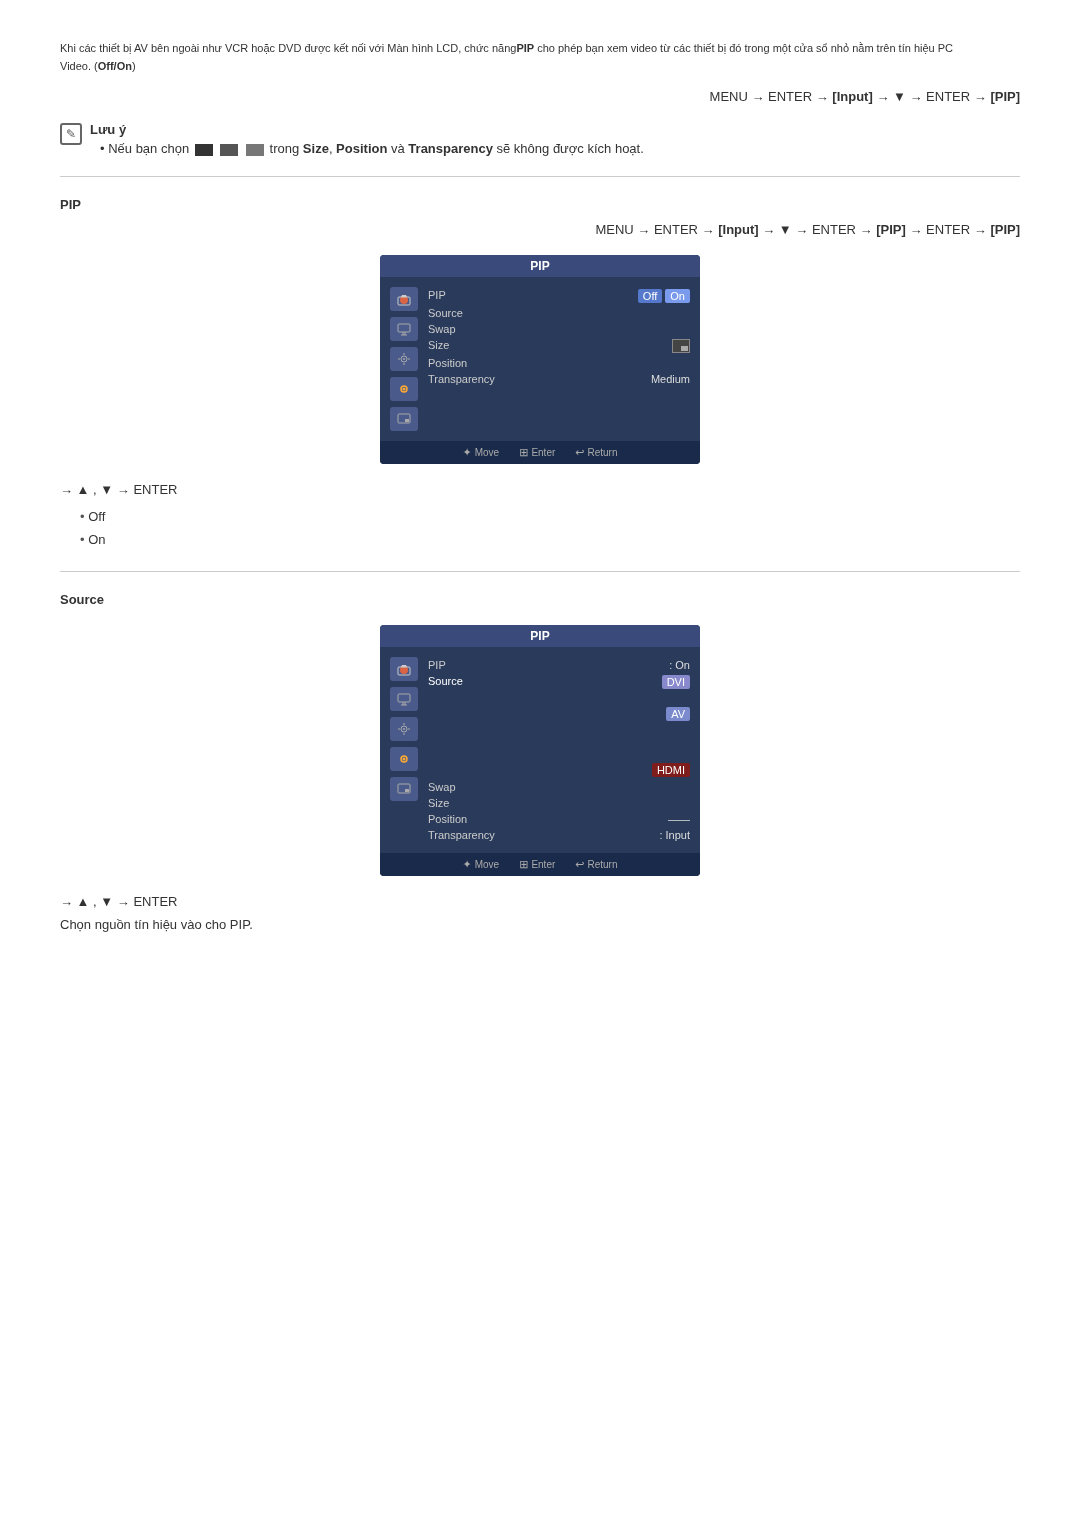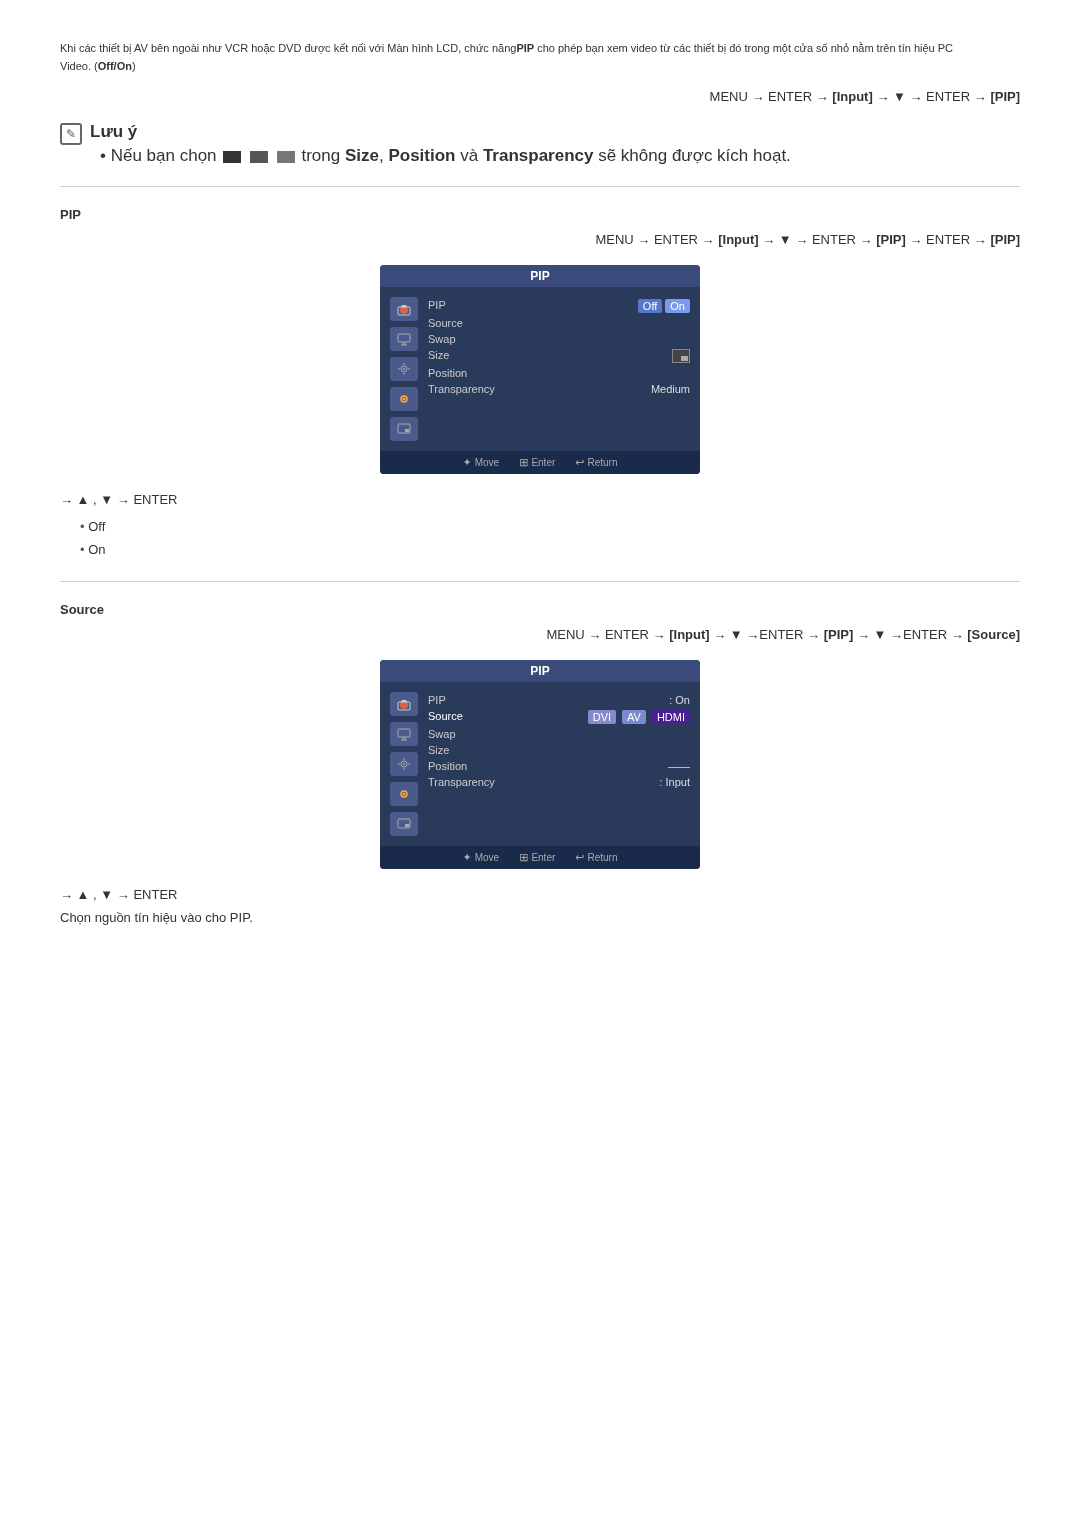--- a/index.html
+++ b/index.html
@@ -39,21 +39,21 @@
       border-radius: 3px;
       display: flex;
       align-items: center;
       justify-content: center;
       font-size: 12px;
       color: #555;
       flex-shrink: 0;
       margin-top: 1px;
     }
     .note-content {
-      font-size: 17px;
+      font-size: 13px;
     }
     .note-content .note-title {
       font-weight: bold;
       margin-bottom: 4px;
     }
     .note-content ul {
       list-style: none;
       padding-left: 10px;
     }
     .note-content ul li::before {
@@ -148,24 +148,25 @@
       border-radius: 2px;
     }
     .pip-menu-value.highlight-av {
       background: #7a8acc;
       color: #fff;
       padding: 1px 5px;
       border-radius: 2px;
       text-align: center;
     }
     .pip-menu-value.highlight-hdmi {
-      background: #4c1d95;
+      background: #7f1d1d;
       color: #fff;
       padding: 1px 5px;
       border-radius: 2px;
+      margin-top: 24px;
     }
     .pip-size-icon {
       width: 18px;
       height: 14px;
       border: 1px solid #888;
       background: #444;
       display: inline-block;
       vertical-align: middle;
       position: relative;
     }
@@ -357,23 +358,20 @@
   <ul class="bullet-list">
     <li>Off</li>
     <li>On</li>
   </ul>
 </div>
 
 <hr>
 
 <div>
   <p class="section-title">Source</p>
-  <p class="menu-path">
-    MENU → ENTER → <strong>[Input]</strong> → ▼ →ENTER → <strong>[PIP]</strong> → ▼ →ENTER → <strong>[Source]</strong>
-  </p>
 
   <div class="pip-monitor">
     <div class="pip-title-bar">PIP</div>
     <div class="pip-body">
       <div class="pip-icons">
         <div class="pip-icon-item">
           <svg viewBox="0 0 16 16" fill="none">
             <circle cx="8" cy="9" r="4" fill="#ff6633" opacity="0.8"></circle>
             <rect x="2" y="6" width="12" height="8" rx="1" stroke="#ccc" stroke-width="1" fill="none"></rect>
             <polygon points="6,4 10,4 11,6 5,6" fill="#ccc"></polygon>
@@ -410,21 +408,21 @@
           </svg>
         </div>
       </div>
       <div class="pip-menu">
         <div class="pip-menu-row">
           <span class="pip-menu-label">PIP</span>
           <span class="pip-menu-value">: On</span>
         </div>
         <div class="pip-menu-row selected">
           <span class="pip-menu-label" style="color:#fff;">Source</span>
-          <span style="display:flex;flex-direction:row;gap:6px;align-items:flex-end;">
+          <span style="display:flex;flex-direction:column;gap:18px;align-items:flex-end;">
             <span class="pip-menu-value highlight-dvi">DVI</span>
             <span class="pip-menu-value highlight-av">AV</span>
             <span class="pip-menu-value highlight-hdmi">HDMI</span>
           </span>
         </div>
         <div class="pip-menu-row">
           <span class="pip-menu-label">Swap</span>
           <span class="pip-menu-value"></span>
         </div>
         <div class="pip-menu-row">

